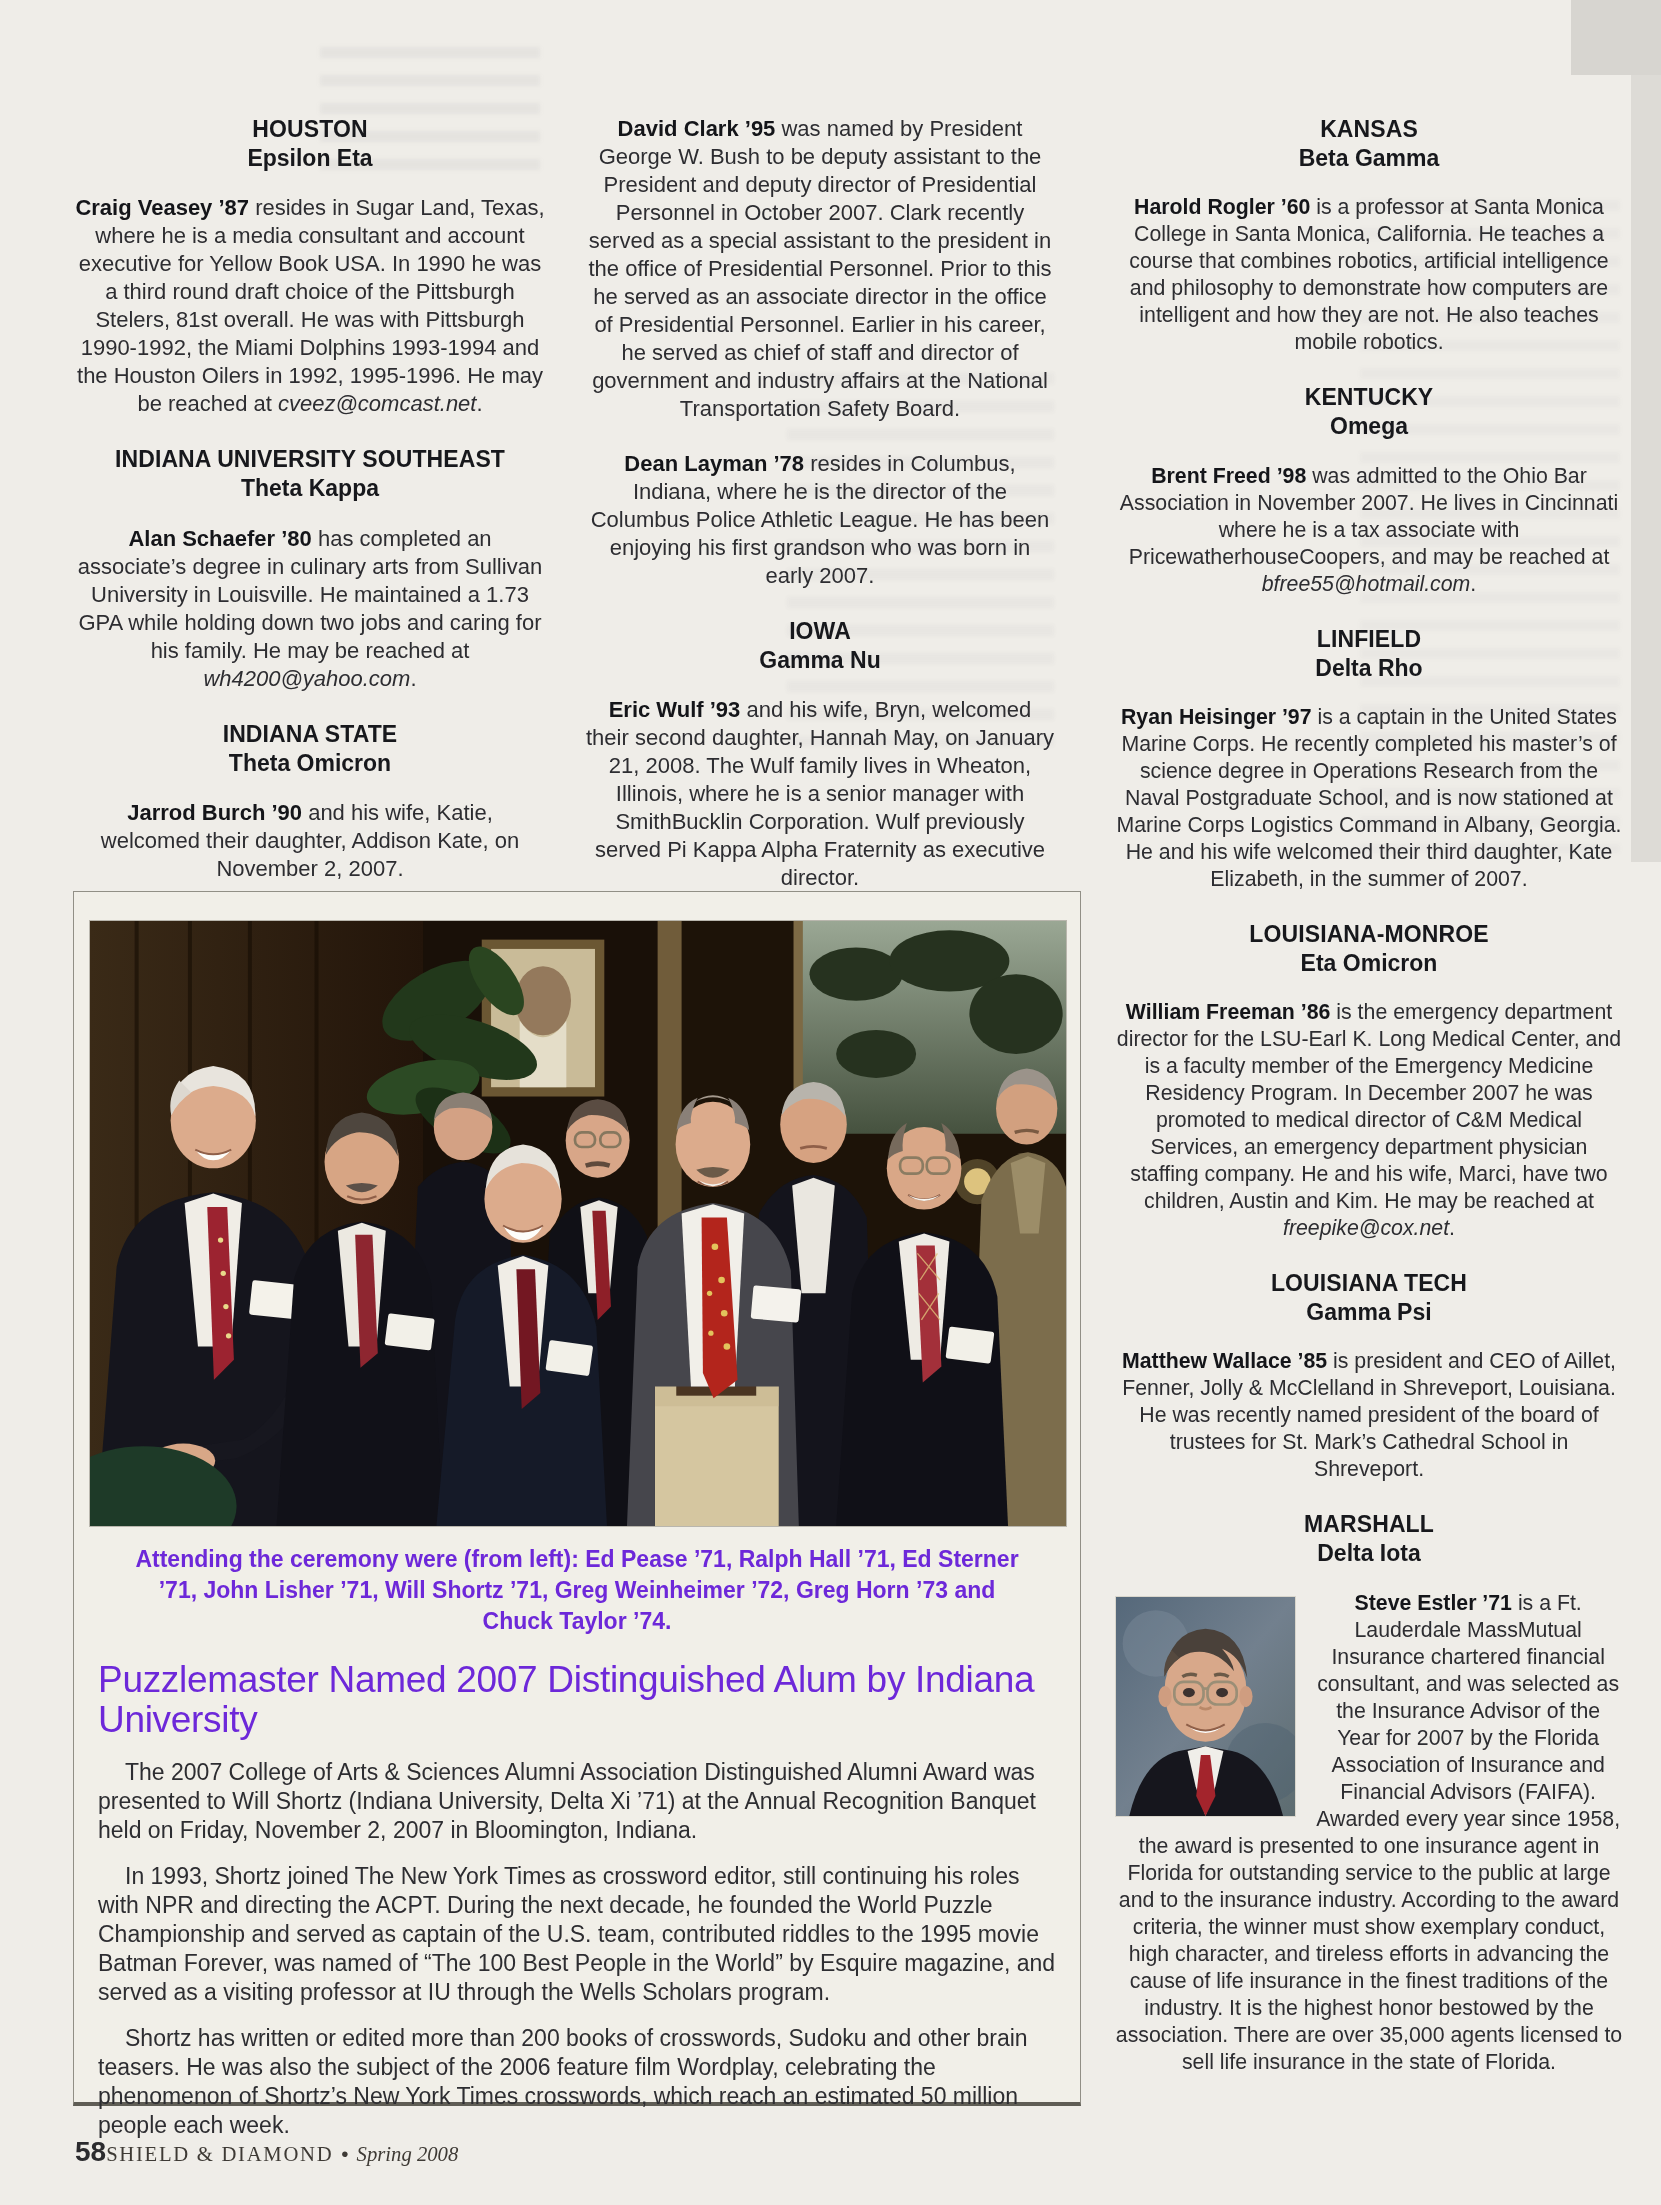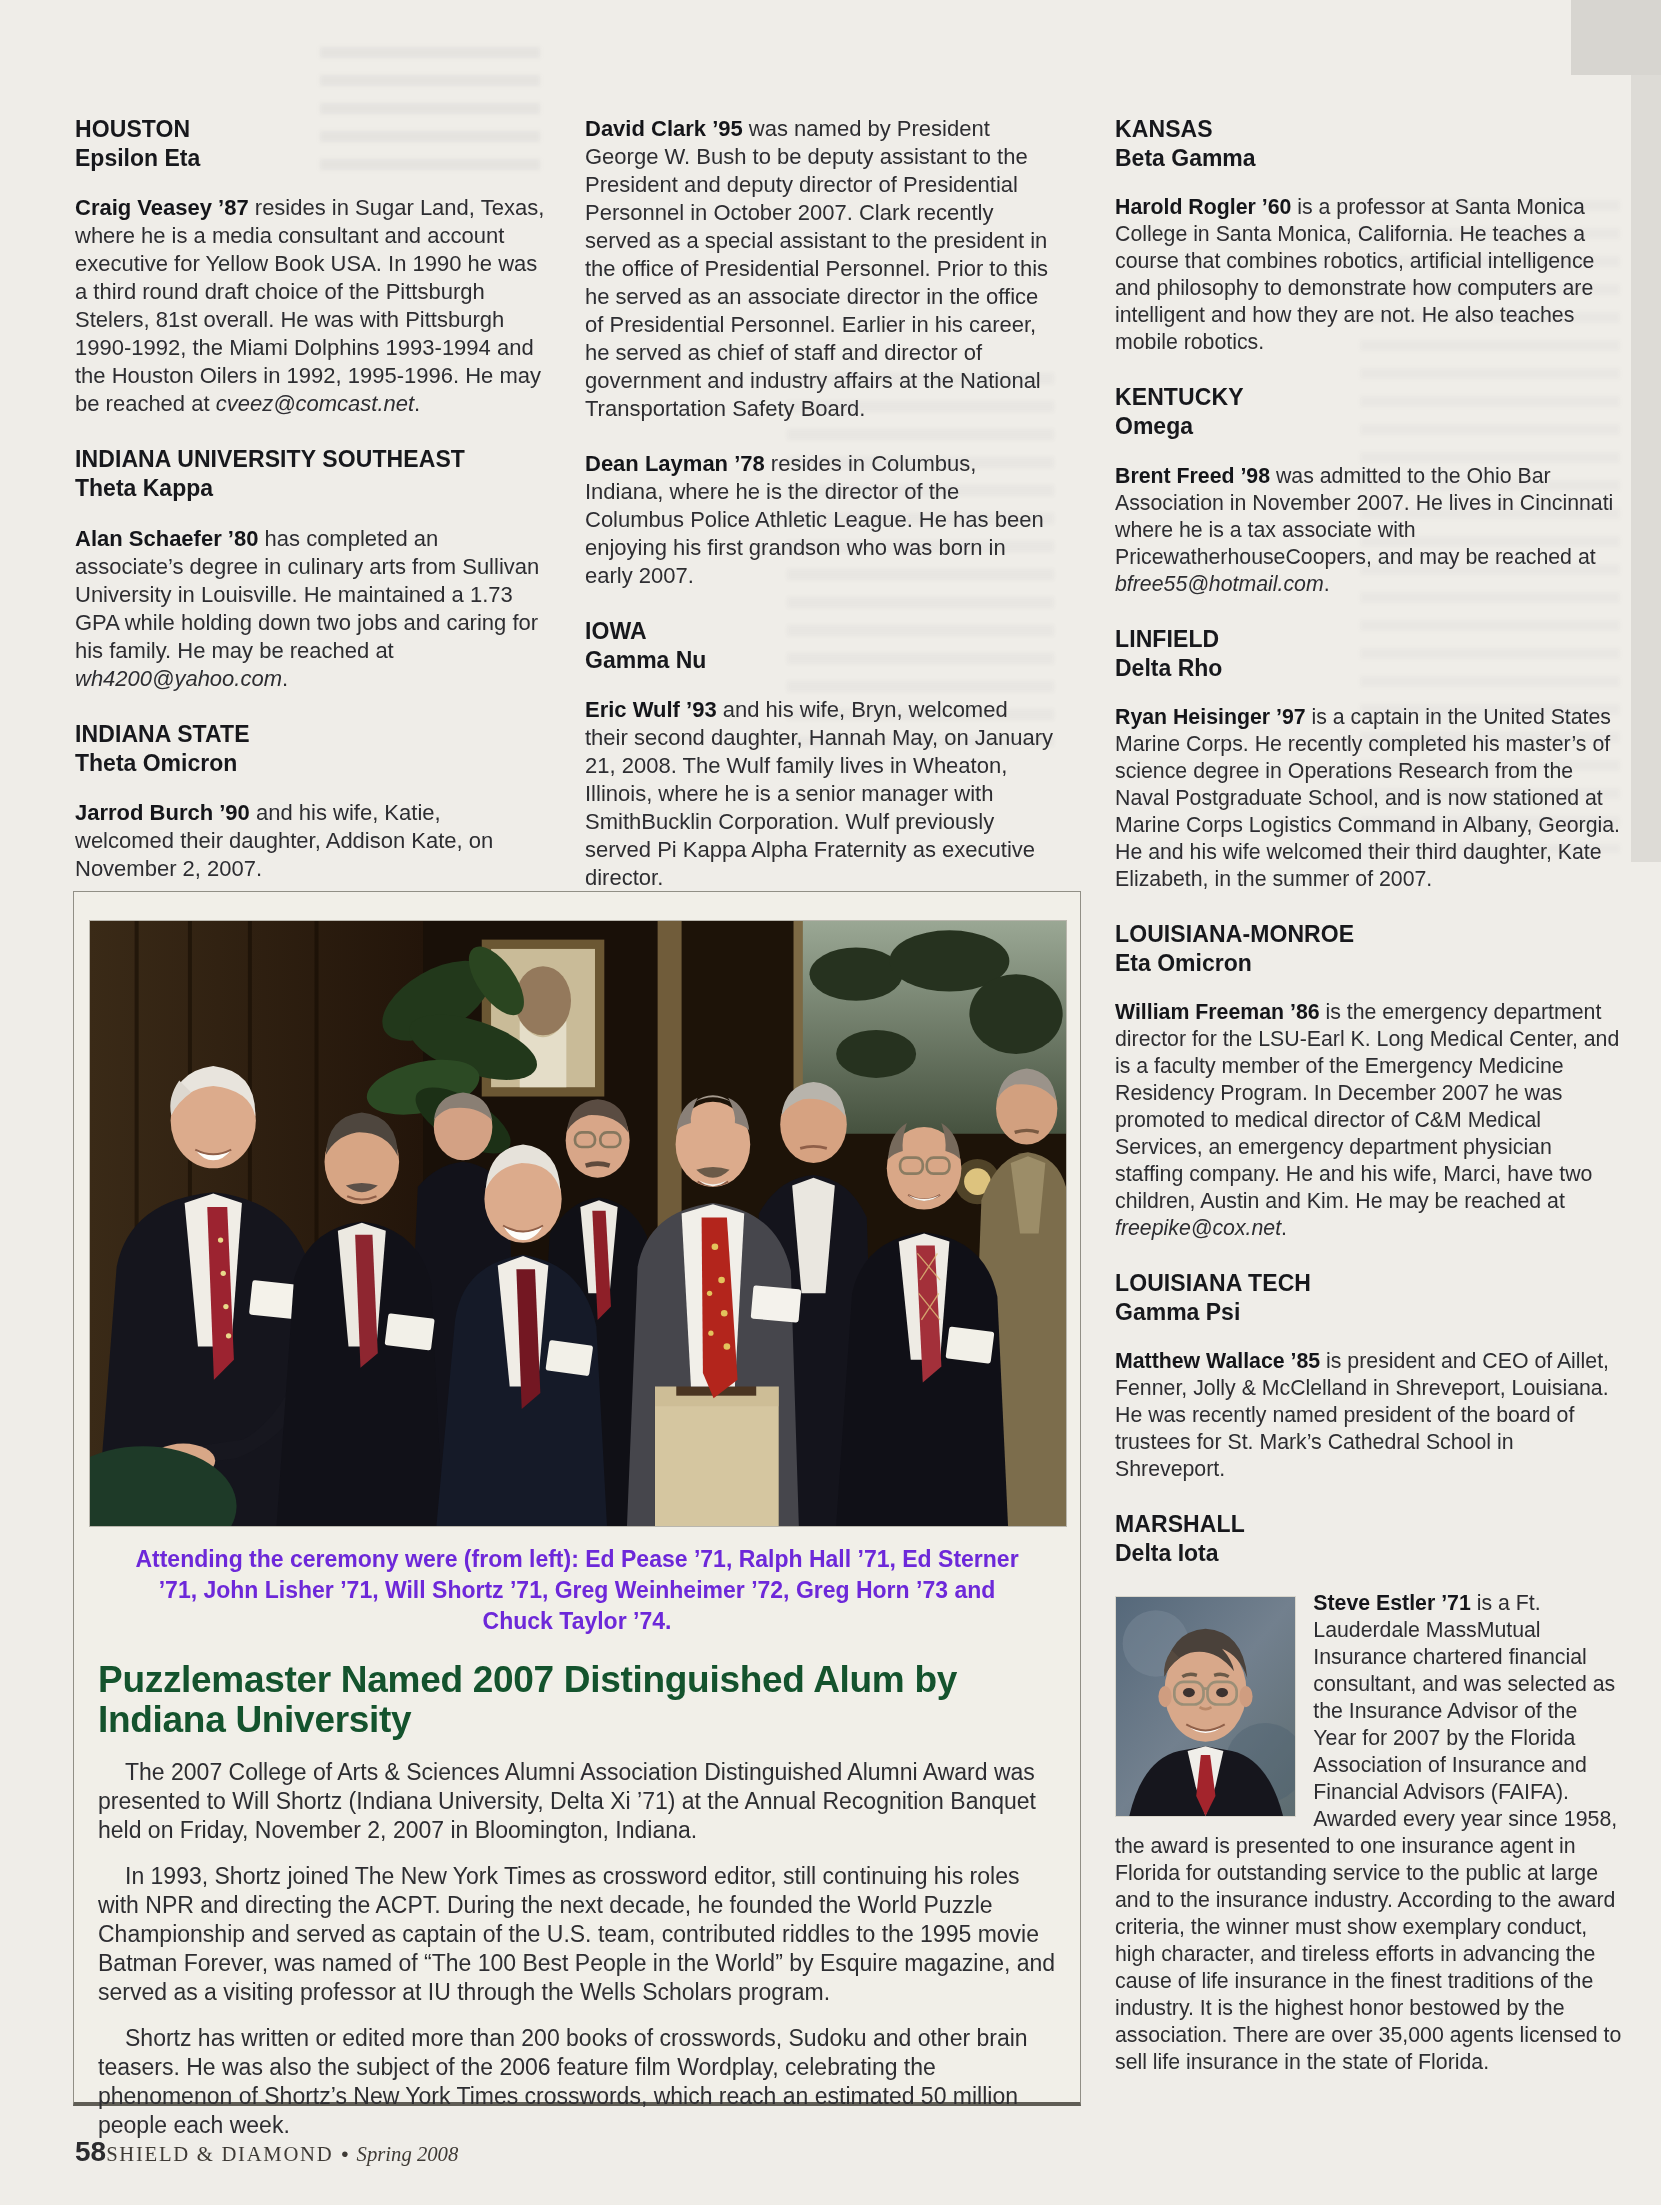--- a/index.html
+++ b/index.html
@@ -4,41 +4,41 @@
 <style>
   html,body{margin:0;padding:0;background:#c8c6c1;}
   .page{position:relative;width:1662px;height:2205px;background:#efede8;
         font-family:"Liberation Sans",sans-serif;color:#2d2d31;overflow:hidden;}
   
   .artifact{position:absolute;}
   .ghost{position:absolute;background:repeating-linear-gradient(180deg,
           rgba(105,105,120,0.07) 0 10.7px, rgba(0,0,0,0) 10.7px 28px);
          filter:blur(2px);pointer-events:none;}
   
-  .col{position:absolute;top:115px;}
+  .col{position:absolute;top:115px;text-align:center;}
   #col1{left:75px;width:470px;}
   #col2{left:585px;width:470px;}
   #col3{left:1115px;width:508px;}
   .section{margin-bottom:27px;}
   .sec-head{margin-bottom:21.3px;}
   .school{font-weight:bold;font-size:23px;line-height:29px;color:#17181c;letter-spacing:0.1px;}
   .chapter{font-weight:bold;font-size:23px;line-height:29px;color:#17181c;}
   .entry{font-size:22px;line-height:28px;margin:0 0 27px 0;color:#2d2d31;}
   #col3 .entry{font-size:21.3px;line-height:27px;}
   .entry b{color:#141519;}
   .entry i{font-style:italic;}
   
   #feature{position:absolute;left:73px;top:891px;width:1008px;height:1215px;
            background:#f1efe8;border:1.3px solid #918f86;border-bottom:4px solid #5f5d55;
            box-sizing:border-box;}
   #group-photo{margin:28px 0 0 14.7px;width:976px;height:605px;display:block;
                border:0.7px solid #b9b6ad;background:#1d1409;}
   #photo-caption{margin:17.3px 57px 0 57px;text-align:center;font-weight:bold;
                  font-size:23px;line-height:31px;color:#6d28d9;}
-  #headline{margin:23px 0 0 24px;color:#14532d;font-size:37px;font-weight:bold;
+  #headline{margin:23px 0 0 24px;color:#6d28d9;font-size:37px;font-weight:normal;
             letter-spacing:-0.3px;line-height:40px;}
   .fpara{margin:17.3px 20px 0 24px;font-size:23px;line-height:29px;text-indent:27px;color:#2d2d31;}
   
   #estler-wrap{float:left;width:181px;height:221px;margin:6.7px 17.3px 4px 0;}
   #estler-photo{width:181px;height:221px;display:block;border:1.3px solid #d9d6cc;box-sizing:border-box;}
   
   #footer{position:absolute;left:75px;top:2136px;font-size:20.7px;color:#3e3a35;
           display:flex;align-items:baseline;}
   #footer .num{font-weight:bold;font-size:28px;color:#2b2b2e;font-family:"Liberation Sans",sans-serif;}
   #footer .mag{font-family:Liberation Serif, serif;letter-spacing:1.7px;}

